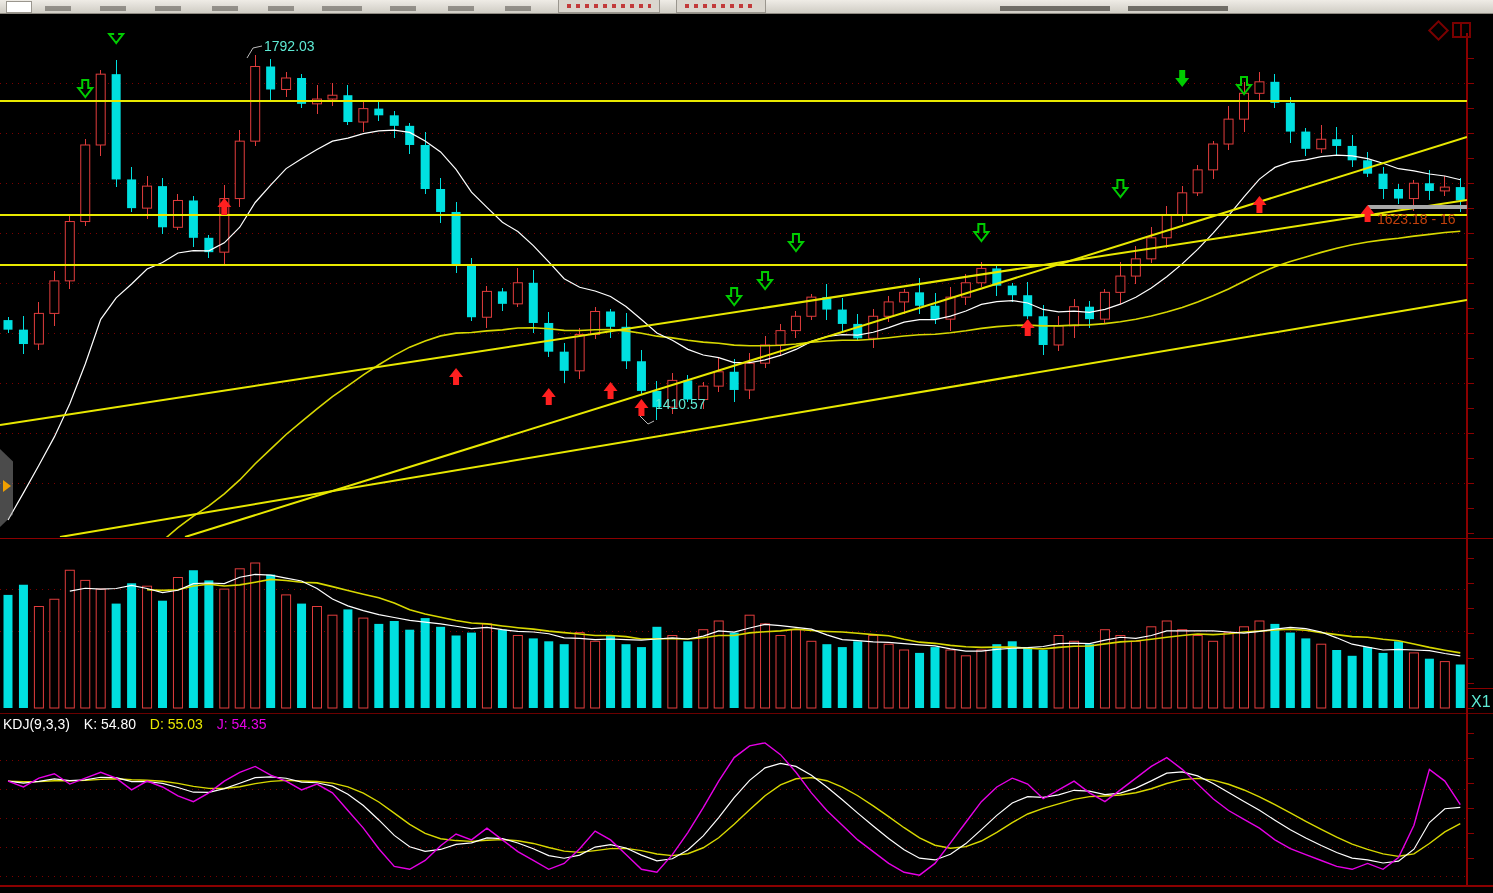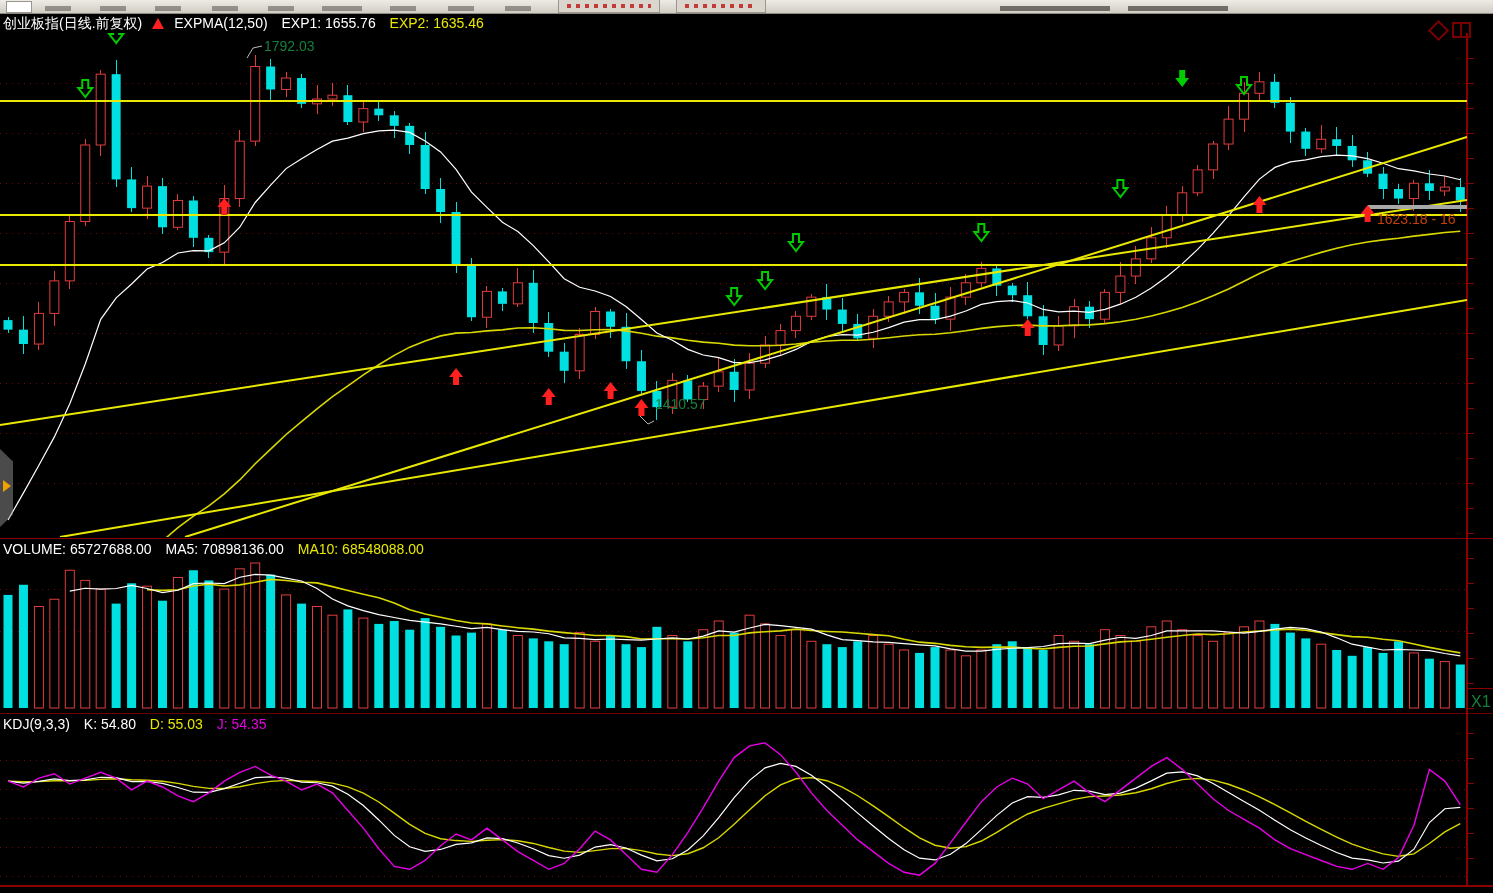--- a/index.html
+++ b/index.html
@@ -10,21 +10,21 @@
            background:linear-gradient(#efece6,#cfccc4);border-bottom:1px solid #8e8a82;}
   .tb-logo{position:absolute;left:6px;top:1px;width:24px;height:10px;background:#fff;border:1px solid #9a968e;}
   .tb-smear{position:absolute;top:6px;height:5px;background:#55524c;opacity:.55;}
   .tb-btn{position:absolute;top:0px;height:12px;background:#dad6ce;border:1px solid #9a968e;border-top:none;}
   .tb-btn .red{position:absolute;left:8px;right:8px;top:4px;height:4px;
        background:repeating-linear-gradient(90deg,#c23a3a 0 4px,transparent 4px 9px);}
   
   .hdr{position:absolute;font-size:14px;white-space:nowrap;letter-spacing:0px;}
   .hdr span{margin-right:10px;}
   .w{color:#ffffff;} .y{color:#e8e800;} .m{color:#e600e6;} .r{color:#cc0000;}
-  .lbl{position:absolute;font-size:14px;color:#15803d;white-space:nowrap;}
+  .lbl{position:absolute;font-size:14px;color:#5eead4;white-space:nowrap;}
   .up-glyph{display:inline-block;width:0;height:0;border-left:6px solid transparent;
      border-right:6px solid transparent;border-bottom:11px solid #ff2020;position:relative;top:1px;margin-right:6px;}
   
   .diamond{position:absolute;left:1431px;top:23px;width:11px;height:11px;border:2px solid #7a0000;transform:rotate(45deg);}
   .winicon{position:absolute;left:1452px;top:22px;width:15px;height:12px;border:2px solid #7a0000;}
   .winicon:before{content:"";position:absolute;left:6px;top:0;width:2px;height:12px;background:#7a0000;}
   
   .flyout{position:absolute;left:0;top:449px;width:13px;height:78px;background:rgba(150,150,150,.5);
           clip-path:polygon(0 0,100% 16%,100% 84%,0 100%);}
   .flyout-arrow{position:absolute;left:3px;top:480px;width:0;height:0;
@@ -432,38 +432,28 @@
       <rect x="1424.8999999999999" y="658.7" width="9" height="49.3" fill="#00e0e0"></rect>
       <rect x="1440.35" y="661.6" width="9" height="46.4" fill="#000" stroke="#e03c3c"></rect>
       <rect x="1455.8" y="664.5" width="9" height="43.5" fill="#00e0e0"></rect>
       <polyline points="147.04999999999998,589.825 162.5,590.405 177.95,589.6800000000001 193.39999999999998,586.0550000000001 208.85,584.17 224.29999999999998,586.0550000000001 239.75,584.895 255.2,582.285 270.65,579.385 286.09999999999997,580.545 301.55,582.285 317,582.865 332.45,586.635 347.9,590.55 363.34999999999997,594.3199999999999 378.79999999999995,597.8 394.25,603.02 409.7,609.69 425.15,614.04 440.59999999999997,617.23 456.04999999999995,620.42 471.5,623.03 486.95,623.9 502.4,625.9300000000001 517.8499999999999,627.67 533.3,629.12 548.75,631.15 564.1999999999999,632.6 579.65,634.05 595.1,635.5 610.55,635.5 626,636.66 641.4499999999999,638.98 656.9,638.69 672.35,638.69 687.8,638.98 703.25,637.82 718.6999999999999,635.5 734.15,635.5 749.5999999999999,632.89 765.05,631.73 780.5,630.86 795.9499999999999,629.12 811.4,630.57 826.8499999999999,631.44 842.3,632.02 857.75,633.1800000000001 873.1999999999999,634.63 888.65,635.79 904.0999999999999,639.27 919.55,642.17 935,643.33 950.4499999999999,645.36 965.9,646.81 981.3499999999999,647.39 996.8,647.1 1012.25,647.1 1027.6999999999998,648.26 1043.1499999999999,648.84 1058.6,647.39 1074.05,646.23 1089.5,645.94 1104.95,643.91 1120.3999999999999,641.88 1135.85,641.01 1151.3,639.27 1166.75,637.24 1182.2,635.5 1197.6499999999999,634.05 1213.1,634.63 1228.55,633.76 1244,632.02 1259.45,631.15 1274.8999999999999,629.99 1290.35,629.12 1305.8,630.28 1321.25,632.6 1336.7,634.63 1352.1499999999999,636.66 1367.6,637.24 1383.05,639.27 1398.5,640.72 1413.95,643.91 1429.3999999999999,647.39 1444.85,650.29 1460.3,652.9" fill="none" stroke="#d8d800" stroke-width="1.6"></polyline>
       <polyline points="69.8,591.13 85.25,588.23 100.69999999999999,589.1 116.14999999999999,588.52 131.6,585.33 147.04999999999998,588.52 162.5,592.58 177.95,590.26 193.39999999999998,583.59 208.85,583.01 224.29999999999998,583.59 239.75,577.21 255.2,574.31 270.65,575.1800000000001 286.09999999999997,578.08 301.55,580.98 317,588.52 332.45,598.96 347.9,605.92 363.34999999999997,610.56 378.79999999999995,614.62 394.25,617.52 409.7,620.42 425.15,622.16 440.59999999999997,623.9 456.04999999999995,626.22 471.5,628.54 486.95,627.38 502.4,629.7 517.8499999999999,631.44 533.3,632.02 548.75,633.76 564.1999999999999,637.82 579.65,638.4 595.1,639.56 610.55,638.98 626,639.56 641.4499999999999,640.14 656.9,638.98 672.35,637.82 687.8,638.98 703.25,636.08 718.6999999999999,630.86 734.15,632.02 749.5999999999999,627.96 765.05,624.48 780.5,625.64 795.9499999999999,627.38 811.4,629.12 826.8499999999999,634.92 842.3,639.56 857.75,640.72 873.1999999999999,641.88 888.65,642.46 904.0999999999999,643.62 919.55,644.78 935,645.94 950.4499999999999,648.84 965.9,651.16 981.3499999999999,651.16 996.8,649.42 1012.25,648.26 1027.6999999999998,647.68 1043.1499999999999,646.52 1058.6,643.62 1074.05,643.04 1089.5,643.62 1104.95,640.14 1120.3999999999999,637.24 1135.85,638.4 1151.3,635.5 1166.75,630.86 1182.2,630.86 1197.6499999999999,630.86 1213.1,630.86 1228.55,632.02 1244,633.1800000000001 1259.45,631.44 1274.8999999999999,629.12 1290.35,627.38 1305.8,628.54 1321.25,632.02 1336.7,637.82 1352.1499999999999,644.2 1367.6,647.1 1383.05,650 1398.5,649.42 1413.95,650 1429.3999999999999,650.58 1444.85,653.48 1460.3,655.8" fill="none" stroke="#fff" stroke-width="1.2"></polyline>
       <polyline points="8,781.1 23.45,781.7533333333333 38.9,781.6444444444444 54.349999999999994,780.7188888888888 69.8,780.6765432098765 85.25,780.3781069958848 100.69999999999999,779.3456790123457 116.14999999999999,778.7550800182898 131.6,779.7331382411218 147.04999999999998,780.3197043133669 162.5,781.3204331995462 177.95,783.3740423490096 193.39999999999998,786.3207528211034 208.85,788.3569849396891 224.29999999999998,788.4556453324285 239.75,786.7022004700427 255.2,783.6670915900888 270.65,781.3795885778773 286.09999999999997,780.3318551749079 301.55,780.9315453097096 317,781.543458112987 332.45,783.0728129018895 347.9,786.7999913745251 363.34999999999997,793.0498494318604 378.79999999999995,802.0131364093583 394.25,813.1464710205397 409.7,824.3339007343382 425.15,833.3223249699888 440.59999999999997,838.7013663002792 456.04999999999995,840.5718995248217 471.5,841.3285921218604 486.95,840.1995008181153 502.4,839.6644045922159 517.8499999999999,840.7594279815698 533.3,843.4372797122194 548.75,847.5010716244838 564.1999999999999,851.0759711827696 579.65,852.4030408550335 595.1,850.6236228365915 610.55,848.6412567354404 626,848.4222877198798 641.4499999999999,850.6447139663107 656.9,854.03193519069 672.35,855.6004851581151 687.8,853.7364534594025 703.25,847.7772778755965 718.6999999999999,837.7201689632832 734.15,824.3458795618902 749.5999999999999,809.67665320995 765.05,795.735146696871 780.5,784.9727941691835 795.9499999999999,778.7792159158577 811.4,777.5910460348397 826.8499999999999,780.7195209727385 842.3,787.0522297259447 857.75,795.738741424487 873.1999999999999,805.8128864655628 888.65,816.6910746543117 904.0999999999999,827.69792777661 919.55,837.8656483002303 935,845.2240076107026 950.4499999999999,848.2294997919456 965.9,846.6797741178374 981.3499999999999,840.9910322495851 996.8,832.4614767248524 1012.25,822.6370657444321 1027.6999999999998,813.9820980037529 1043.1499999999999,808.4418792297006 1058.6,803.9215731934885 1074.05,799.3768179336732 1089.5,796.6328358255694 1104.95,795.9740842413489 1120.3999999999999,795.0086297326566 1135.85,792.7074688696092 1151.3,788.7616786116316 1166.75,783.5433630956825 1182.2,779.6459603001848 1197.6499999999999,778.4020079132765 1213.1,780.1089170842864 1228.55,784.2443303731479 1244,789.97958846007 1259.45,796.7686377809164 1274.8999999999999,804.5783666145242 1290.35,812.9539831389582 1305.8,821.3038145788224 1321.25,829.3677602655596 1336.7,837.0619849857139 1352.1499999999999,844.0636420851476 1367.6,849.3261961198796 1383.05,853.8844205664404 1398.5,856.316473590863 1413.95,853.9400000916216 1429.3999999999999,843.4837896373341 1444.85,831.9050528090581 1460.3,823.7272750177068" fill="none" stroke="#d8d800" stroke-width="1.4"></polyline>
       <polyline points="8,781.1 23.45,783.06 38.9,781.4266666666666 54.349999999999994,778.8677777777777 69.8,780.5918518518519 85.25,779.7812345679013 100.69999999999999,777.2808230452675 116.14999999999999,777.5738820301783 131.6,781.6892546867855 147.04999999999998,781.492836457857 162.5,783.3218909719046 177.95,787.4812606479364 193.39999999999998,792.214173765291 208.85,792.4294491768607 224.29999999999998,788.6529661179071 239.75,783.1953107452714 255.2,777.5968738301809 270.65,776.804582553454 286.09999999999997,778.2363883689693 301.55,782.1309255793128 317,782.7672837195419 332.45,786.1315224796946 347.9,794.2543483197965 363.34999999999997,805.549565546531 378.79999999999995,819.9397103643539 394.25,835.4131402429026 409.7,846.7087601619351 425.15,851.29917344129 440.59999999999997,849.4594489608601 456.04999999999995,844.3129659739067 471.5,842.8419773159378 486.95,837.9413182106252 502.4,838.5942121404169 517.8499999999999,842.9494747602779 533.3,848.7929831735186 548.75,855.6286554490124 564.1999999999999,858.2257702993415 579.65,855.0571801995611 595.1,847.0647867997073 610.55,844.6765245331383 626,847.9843496887588 641.4499999999999,855.0895664591726 656.9,860.8063776394483 672.35,858.7375850929656 687.8,850.008390061977 703.25,835.8589267079847 718.6999999999999,817.6059511386565 734.15,797.5973007591043 749.5999999999999,780.3382005060696 765.05,767.852133670713 780.5,763.4480891138087 795.9499999999999,766.3920594092058 811.4,775.2147062728038 826.8499999999999,786.9764708485359 842.3,799.7176472323573 857.75,813.1117648215716 873.1999999999999,825.9611765477143 888.65,838.4474510318096 904.0999999999999,849.7116340212064 919.55,858.2010893474709 935,859.9407262316473 950.4499999999999,854.2404841544316 965.9,843.580322769621 981.3499999999999,829.6135485130807 996.8,815.4023656753872 1012.25,802.9882437835914 1027.6999999999998,796.6721625223943 1043.1499999999999,797.3614416815961 1058.6,794.8809611210642 1074.05,790.2873074140427 1089.5,791.1448716093619 1104.95,794.6565810729079 1120.3999999999999,793.0777207152719 1135.85,788.1051471435146 1151.3,780.8700980956764 1166.75,773.1067320637843 1182.2,771.8511547091896 1197.6499999999999,775.9141031394597 1213.1,783.5227354263064 1228.55,792.515156950871 1244,801.450104633914 1259.45,810.3467364226093 1274.8999999999999,820.1978242817396 1290.35,829.7052161878264 1305.8,838.003477458551 1321.25,845.4956516390339 1336.7,852.4504344260226 1352.1499999999999,858.0669562840151 1367.6,859.8513041893434 1383.05,863.0008694595623 1398.5,861.1805796397082 1413.95,849.1870530931387 1429.3999999999999,822.5713687287592 1444.85,808.7475791525061 1460.3,807.371719435004" fill="none" stroke="#fff" stroke-width="1.2"></polyline>
       <polyline points="8,781.1 23.45,786.98 38.9,778.16 54.349999999999994,773.75 69.8,784.04 85.25,778.16 100.69999999999999,772.28 116.14999999999999,778.16 131.6,789.92 147.04999999999998,781.1 162.5,786.98 177.95,795.8 193.39999999999998,801.6800000000001 208.85,792.86 224.29999999999998,781.1 239.75,772.28 255.2,766.4 270.65,775.22 286.09999999999997,781.1 301.55,789.92 317,784.04 332.45,792.86 347.9,810.5 363.34999999999997,828.14 378.79999999999995,848.72 394.25,866.36 409.7,869.3 425.15,860.48 440.59999999999997,845.78 456.04999999999995,834.02 471.5,839.9 486.95,828.14 502.4,839.9 517.8499999999999,851.66 533.3,860.48 548.75,869.3 564.1999999999999,863.42 579.65,848.72 595.1,831.08 610.55,839.9 626,854.6 641.4499999999999,869.3 656.9,872.24 672.35,854.6 687.8,832.55 703.25,807.56 718.6999999999999,781.1 734.15,757.58 749.5999999999999,745.8199999999999 765.05,742.88 780.5,754.64 795.9499999999999,772.28 811.4,792.86 826.8499999999999,810.5 842.3,825.2 857.75,839.9 873.1999999999999,851.66 888.65,863.42 904.0999999999999,872.24 919.55,875.18 935,863.42 950.4499999999999,842.84 965.9,822.26 981.3499999999999,801.6800000000001 996.8,786.98 1012.25,778.16 1027.6999999999998,784.04 1043.1499999999999,798.74 1058.6,789.92 1074.05,781.1 1089.5,792.86 1104.95,801.6800000000001 1120.3999999999999,789.92 1135.85,778.16 1151.3,766.4 1166.75,757.58 1182.2,769.34 1197.6499999999999,784.04 1213.1,798.74 1228.55,810.5 1244,819.32 1259.45,828.14 1274.8999999999999,839.9 1290.35,848.72 1305.8,854.6 1321.25,860.48 1336.7,866.36 1352.1499999999999,869.3 1367.6,863.42 1383.05,869.3 1398.5,857.54 1413.95,825.2 1429.3999999999999,769.34 1444.85,781.1 1460.3,804.62" fill="none" stroke="#e600e6" stroke-width="1.4"></polyline>
     </svg>
 
-  <div class="hdr" style="left:3px;top:15px;">
-    <span class="w">创业板指(日线.前复权)</span><span class="up-glyph"></span><span class="w">EXPMA(12,50)</span>
-    <span class="w">EXP1: 1655.76</span>
-    <span class="y">EXP2: 1635.46</span>
-  </div>
 
   <div class="diamond"></div>
   <div class="winicon"></div>
 
   <div class="lbl" style="left:264px;top:38px;">1792.03</div>
   <div class="lbl" style="left:655px;top:396px;">1410.57</div>
   <div class="lbl" style="left:1377px;top:211px;color:#c2410c;">1623.18 - 16</div>
 
-  <div class="hdr" style="left:3px;top:541px;">
-    <span class="w">VOLUME: 65727688.00</span>
-    <span class="w">MA5: 70898136.00</span>
-    <span class="y">MA10: 68548088.00</span>
-  </div>
 
   <div class="hdr" style="left:3px;top:716px;">
     <span class="w">KDJ(9,3,3)</span>
     <span class="w">K: 54.80</span>
     <span class="y">D: 55.03</span>
     <span class="m">J: 54.35</span>
   </div>
 
   <div class="lbl r" style="left:1471px;top:693px;font-size:16px;">X1</div>
 

